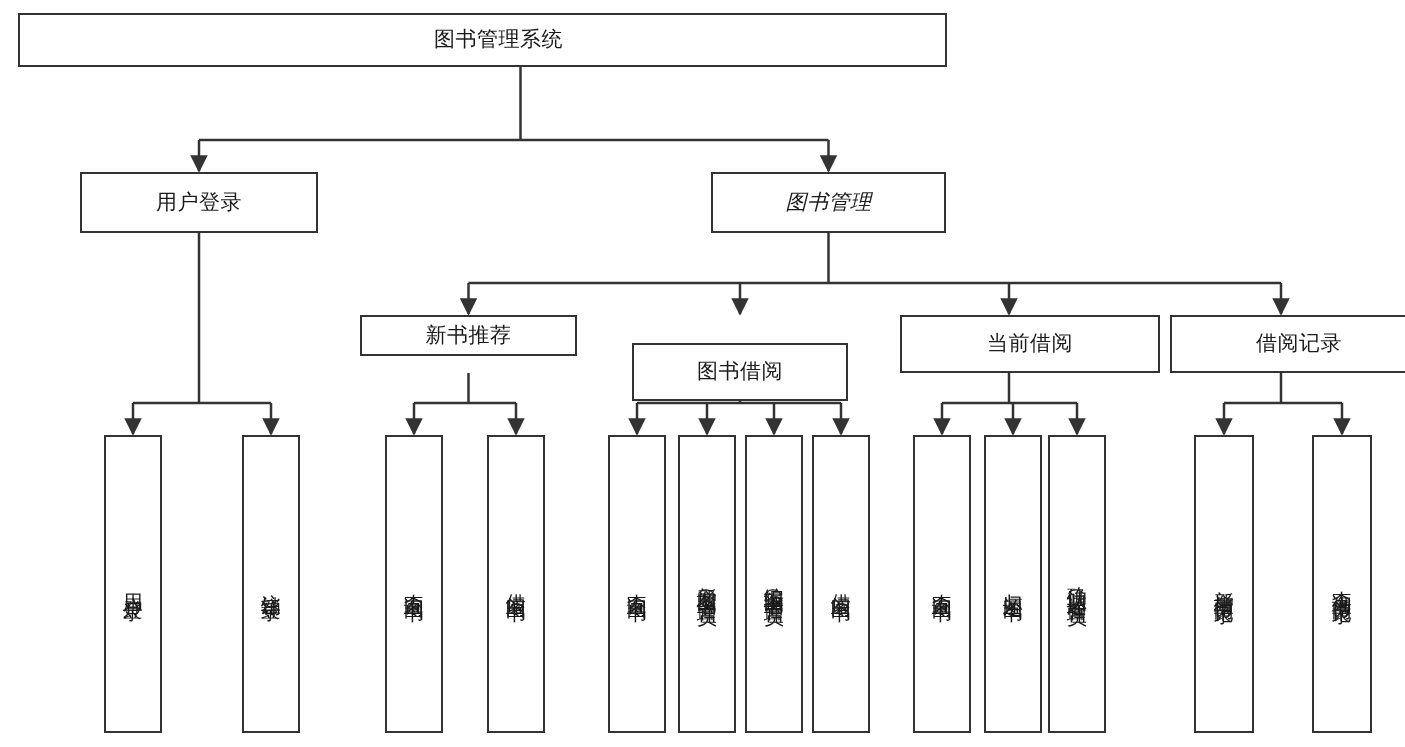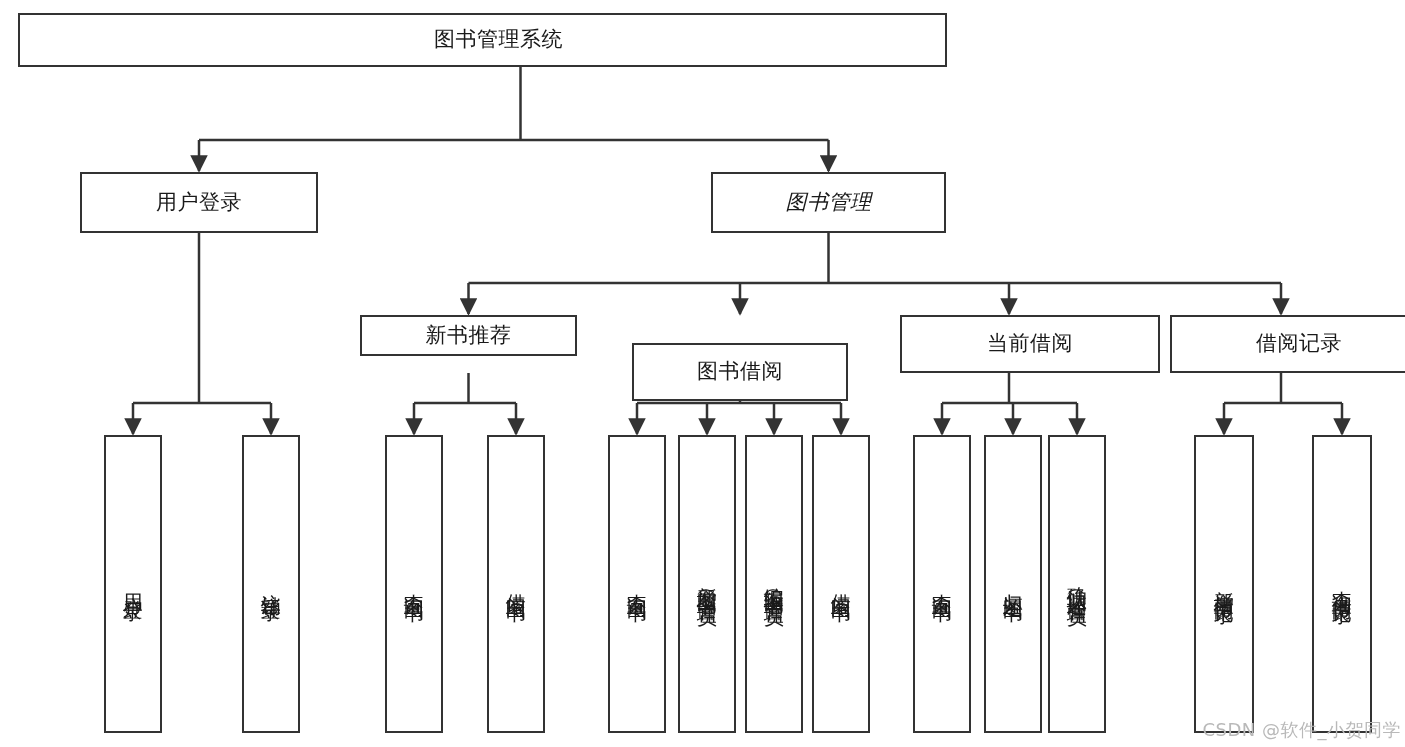--- a/index.html
+++ b/index.html
@@ -161,14 +161,13 @@
       <div class="node vertical" style="left: 1048px; top: 435px; width: 58px; height: 298px;">
         <span class="node-label">确认归还（管理员）</span>
       </div>
       <div class="node vertical" style="left: 1194px; top: 435px; width: 60px; height: 298px;">
         <span class="node-label">新增借阅记录</span>
       </div>
       <div class="node vertical" style="left: 1312px; top: 435px; width: 60px; height: 298px;">
         <span class="node-label">查询借阅记录</span>
       </div>
     </div>
-  <div id="watermark">CSDN @软件_小贺同学</div>
 </div>
 
 </body></html>

